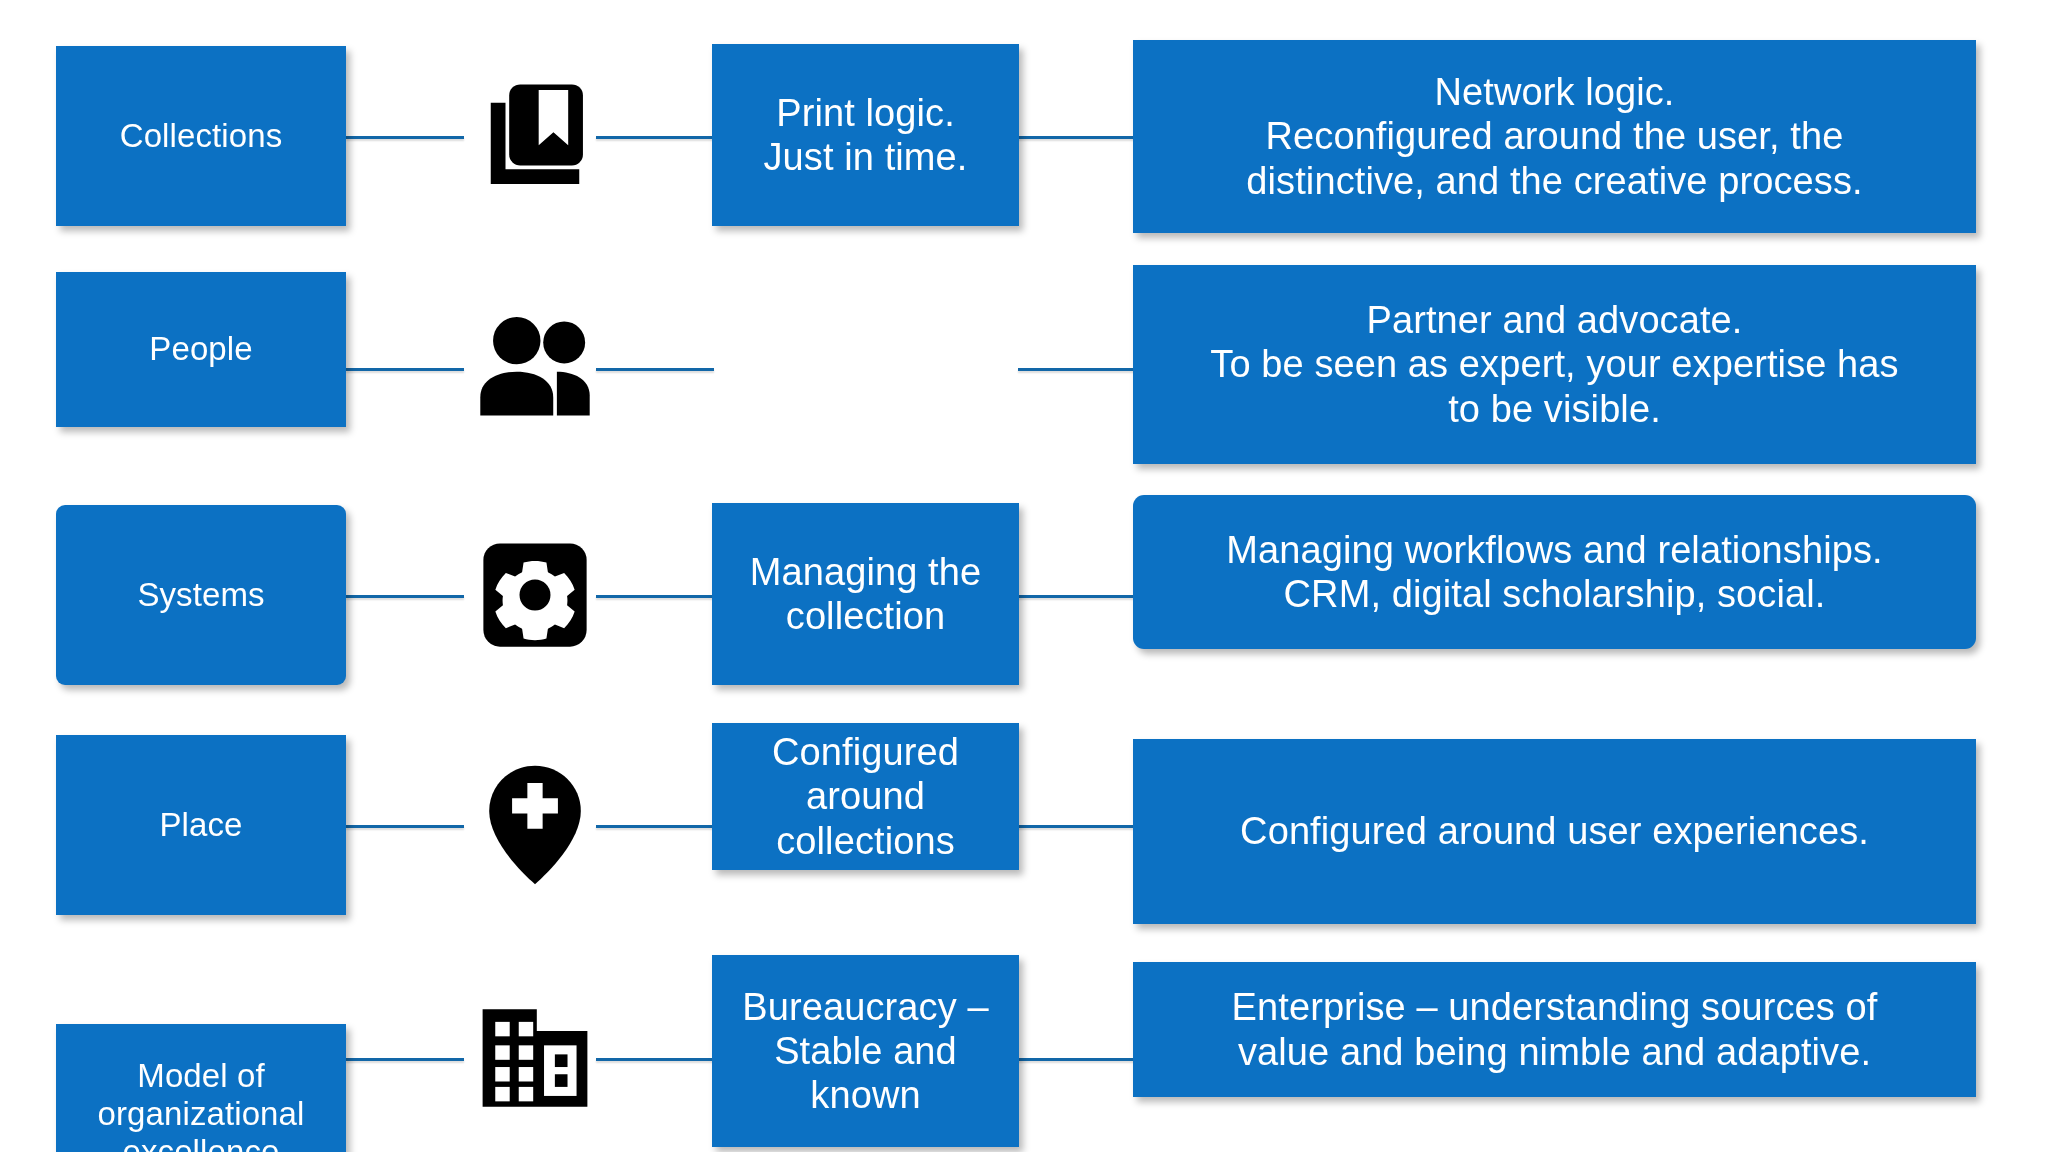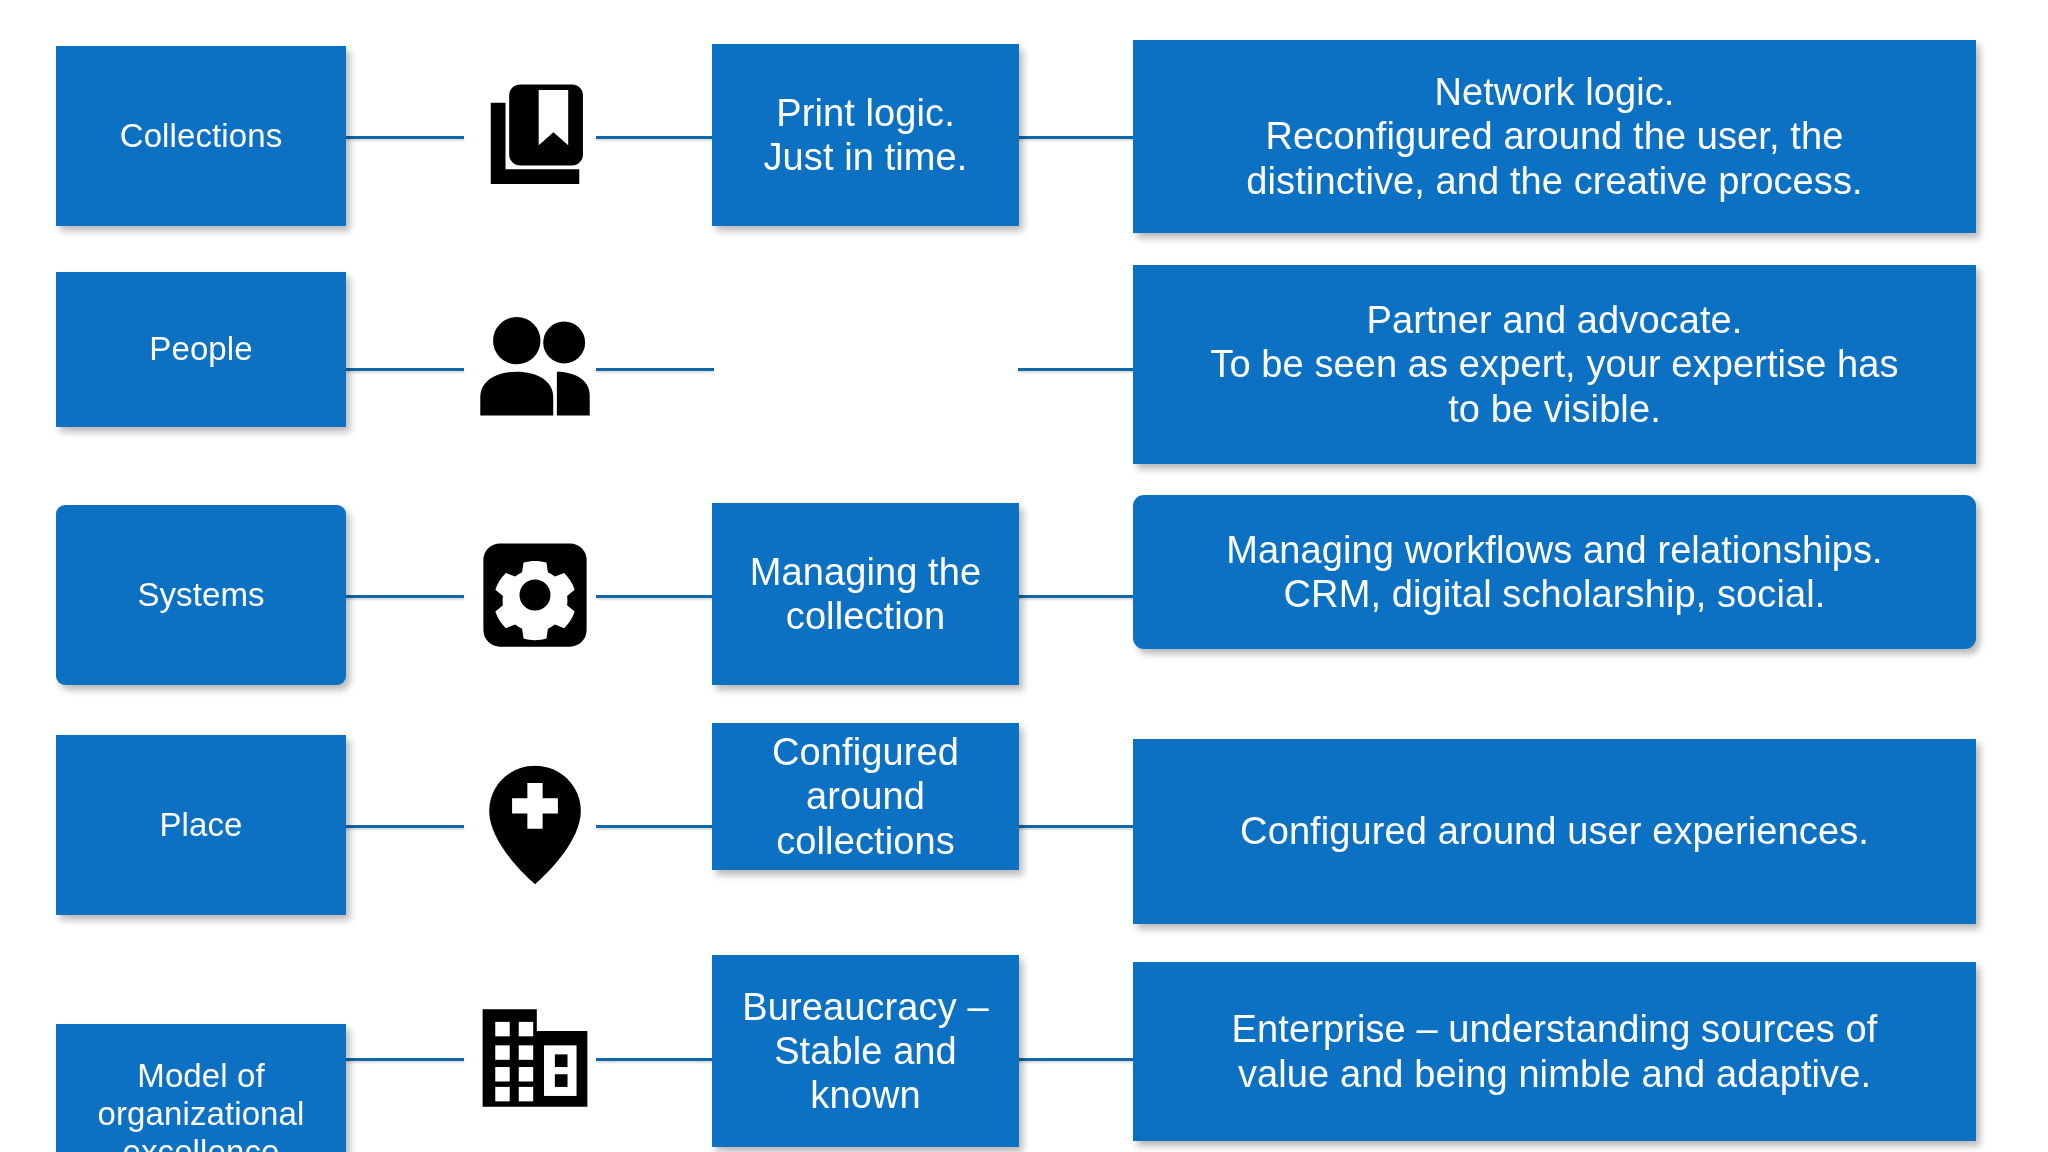--- a/index.html
+++ b/index.html
@@ -223,19 +223,19 @@
         <rect x="44" y="40" width="7" height="7" fill="#000000"></rect>
       </svg>
     </div>
 
     <div class="box col-mid" style="top:955px;height:192px;">
       <span class="txt">Bureaucracy –
 Stable and
 known</span>
     </div>
 
-    <div class="box col-right" style="top:962px;height:179px;">
+    <div class="box col-right" style="top:962px;height:135px;">
       <span class="txt">Enterprise – understanding sources of
 value and being nimble and adaptive.</span>
     </div>
   </div>
 
 </div>
 
 </body></html>

